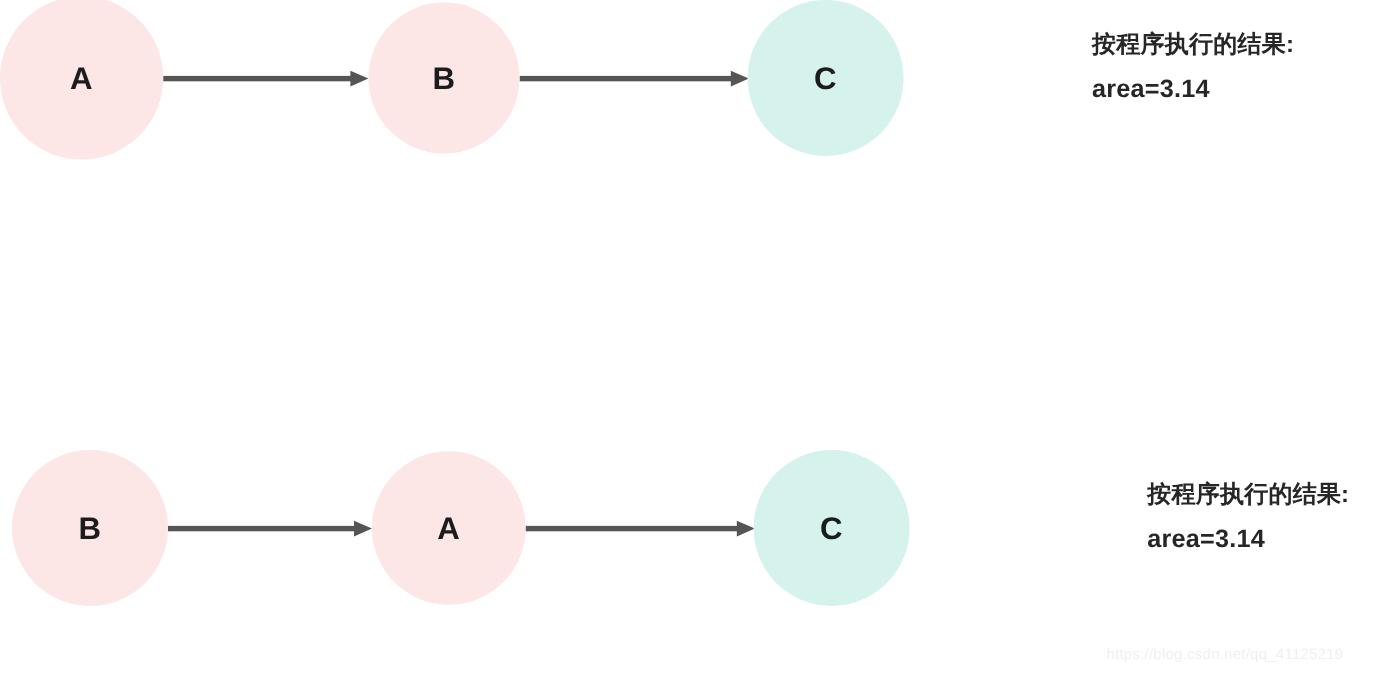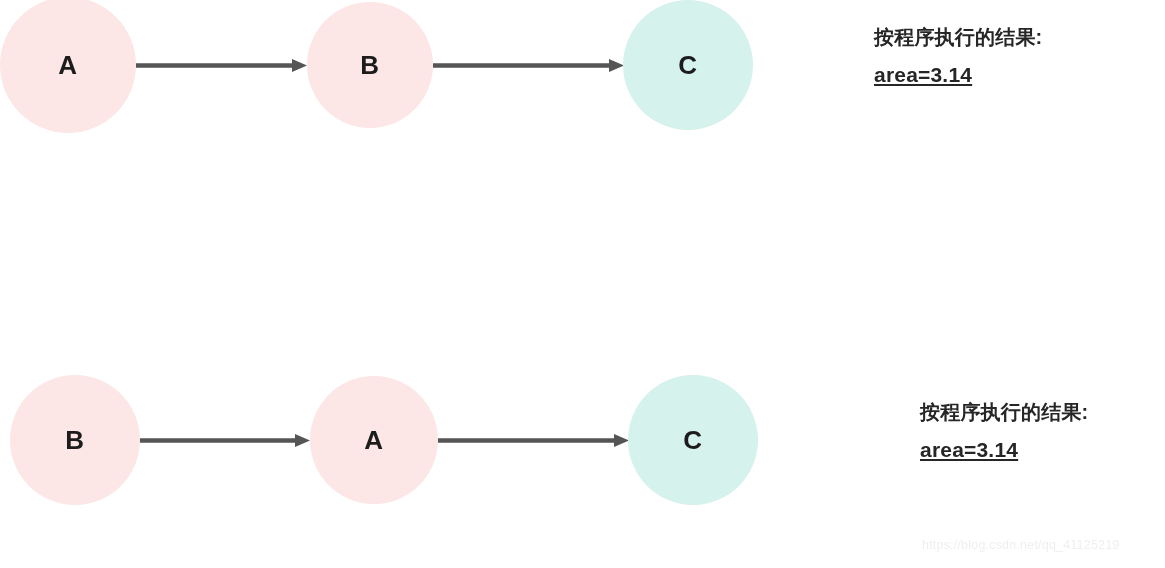--- a/index.html
+++ b/index.html
@@ -55,34 +55,34 @@
     display: block;
   }
   .arrow svg { display: block; overflow: visible; }
 
   
   .annotation {
     position: absolute;
     color: #262626;
     font-weight: bold;
     white-space: nowrap;
+    margin-left: 36px;
   }
   .annotation .ann-line-1 {
     display: block;
     font-size: 20px;
     line-height: 1.25;
     letter-spacing: 0.2px;
   }
   .annotation .ann-line-2 {
     display: block;
     font-size: 21px;
     line-height: 1.25;
     margin-top: 12px;
     letter-spacing: 0.2px;
-    text-decoration: underline;
   }
 
   
   .watermark {
     position: absolute;
     font-size: 12.5px;
     color: #efefef;
     letter-spacing: 0.2px;
     white-space: nowrap;
     font-weight: normal;

